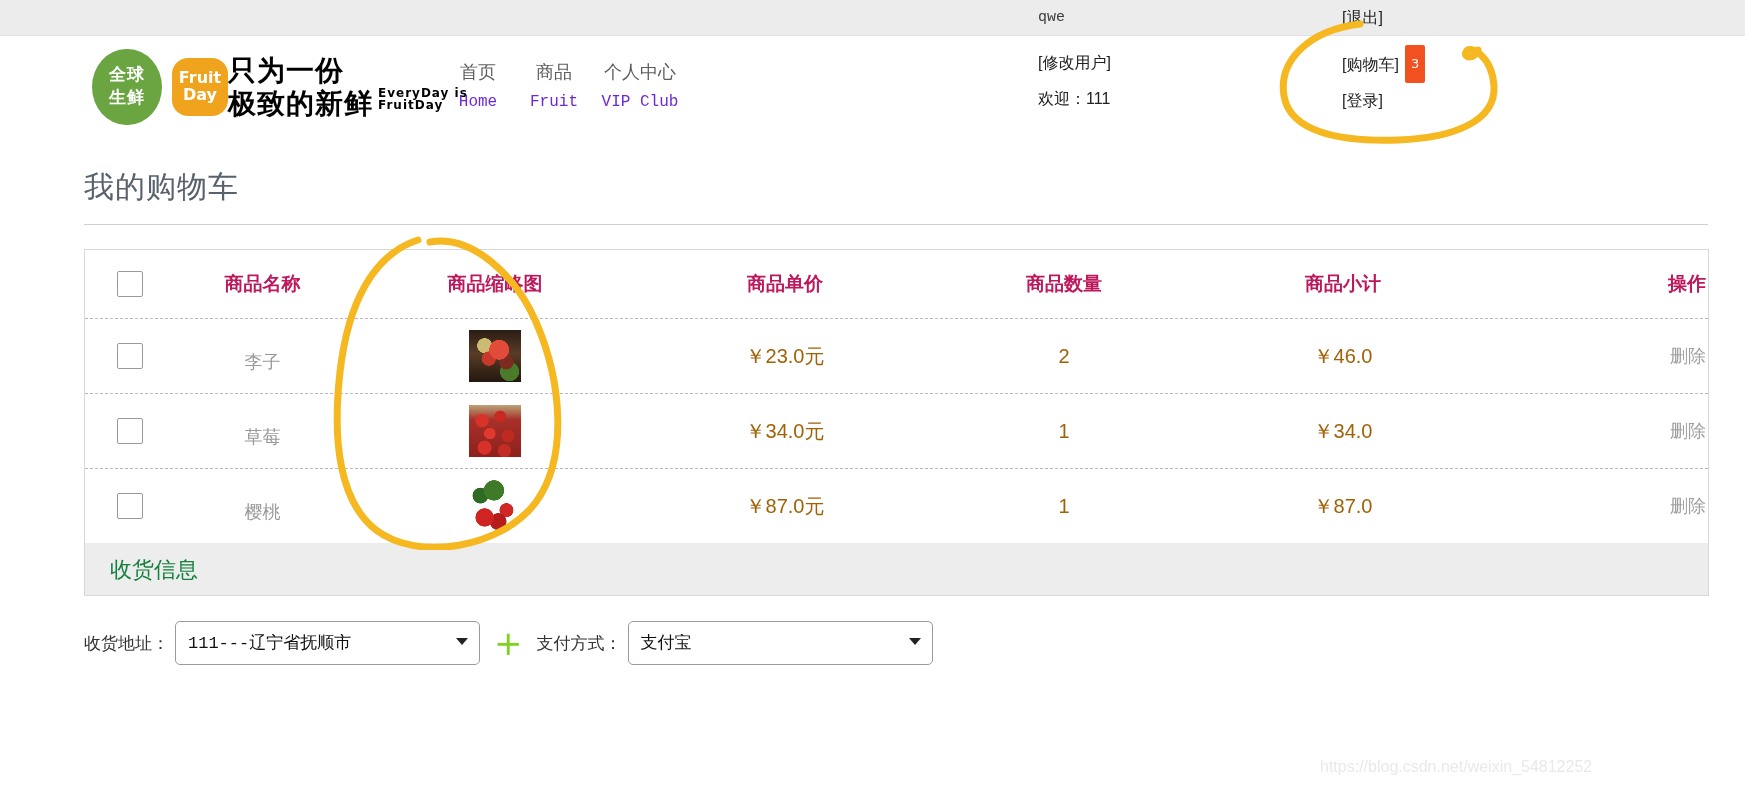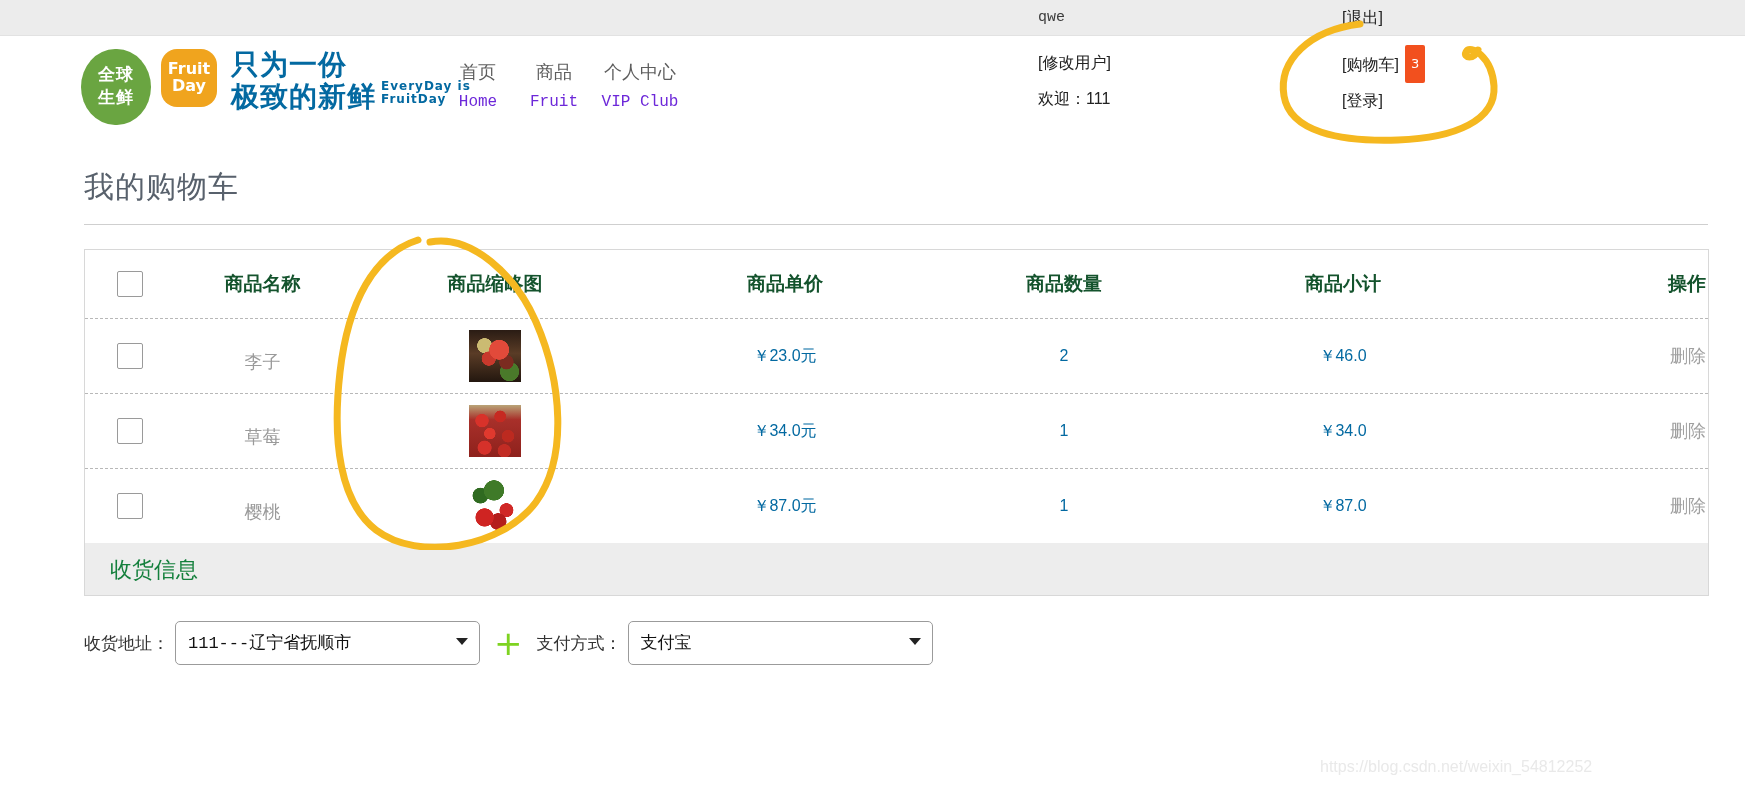--- a/index.html
+++ b/index.html
@@ -34,22 +34,22 @@
     font-size: 16px; color: #222;
   }
 
   
   .header {
     position: absolute; left: 0; top: 37px;
     width: 1745px; height: 110px;
     background: #fff;
   }
   .logo-wrap {
-    position: absolute; left: 81px; top: 12px;
-    display: flex; 
+    position: absolute; left: 92px; top: 12px;
+    display: flex; align-items: center;
   }
   .logo-badge {
     width: 70px; height: 76px;
     border-radius: 34px / 38px;
     background: #6aa541;
     color: #fff;
     display: flex; flex-direction: column;
     align-items: center; justify-content: center;
     font-size: 17px; line-height: 1.35;
     font-weight: bold;
@@ -63,22 +63,21 @@
     color: #fff;
     display: flex; flex-direction: column;
     align-items: center; justify-content: center;
     font-size: 16px; line-height: 1.05;
     font-weight: bold;
     margin-left: 10px;
     flex: none;
     font-family: "DejaVu Sans", sans-serif;
   }
   .logo-slogan {
-    margin-left: 14px;
-    color: #0369a1;
+    color: #000000;
   }
   .logo-slogan .l1, .logo-slogan .l2 {
     font-size: 28px; font-weight: bold; line-height: 1.12;
     letter-spacing: 1px;
   }
   .logo-slogan .l2 { position: relative; }
   .logo-slogan .en {
     display: inline-block;
     font-size: 12px; font-weight: bold;
     line-height: 1.05;
@@ -154,30 +153,30 @@
   .cart-row.item { border-top: 1px dashed #b8b8b8; }
   .c-chk    { width: 90px; display: flex; justify-content: center; }
   .c-name   { width: 175px; text-align: center; }
   .c-thumb  { width: 290px; display: flex; justify-content: center; }
   .c-price  { width: 290px; text-align: center; }
   .c-qty    { width: 268px; text-align: center; }
   .c-sub    { width: 290px; text-align: center; }
   .c-op     { width: 218px; text-align: right; }
 
   .th {
-    font-size: 19px; color: #14532d; font-weight: bold;
+    font-size: 19px; color: #be185d; font-weight: bold;
     font-family: "Liberation Serif", "DejaVu Serif", serif;
   }
   .td-name {
     font-size: 18px; color: #9a9a9a;
     font-family: "Liberation Serif", "DejaVu Serif", serif;
     margin-top: 12px;
   }
   .td-num {
-    font-size: 16px; color: #0369a1;
+    font-size: 20px; color: #a16207;
     font-family: "Liberation Sans", sans-serif;
   }
   .td-op {
     font-size: 18px; color: #a0a0a0;
     font-family: "Liberation Serif", "DejaVu Serif", serif;
     cursor: pointer;
   }
   .chk {
     width: 26px; height: 26px;
     border: 1px solid #9a9a9a;

